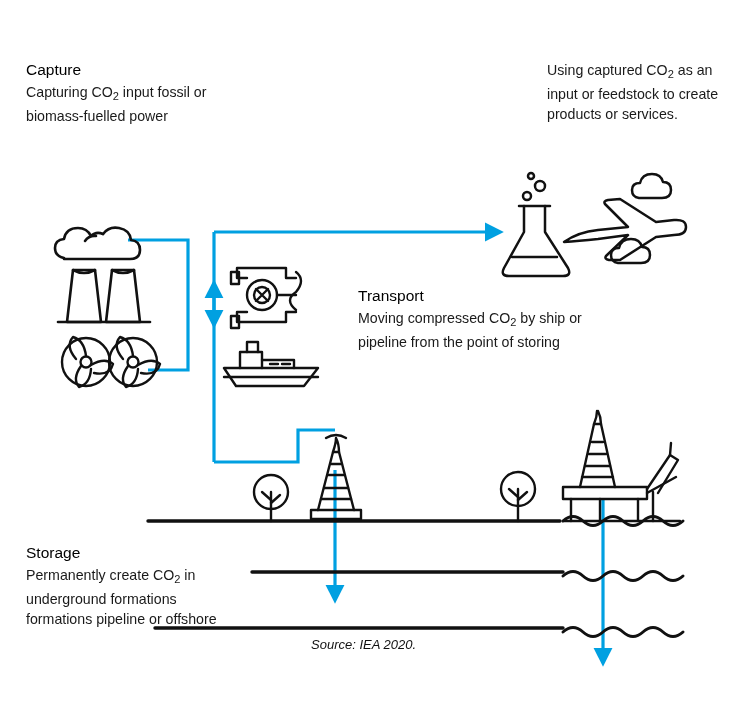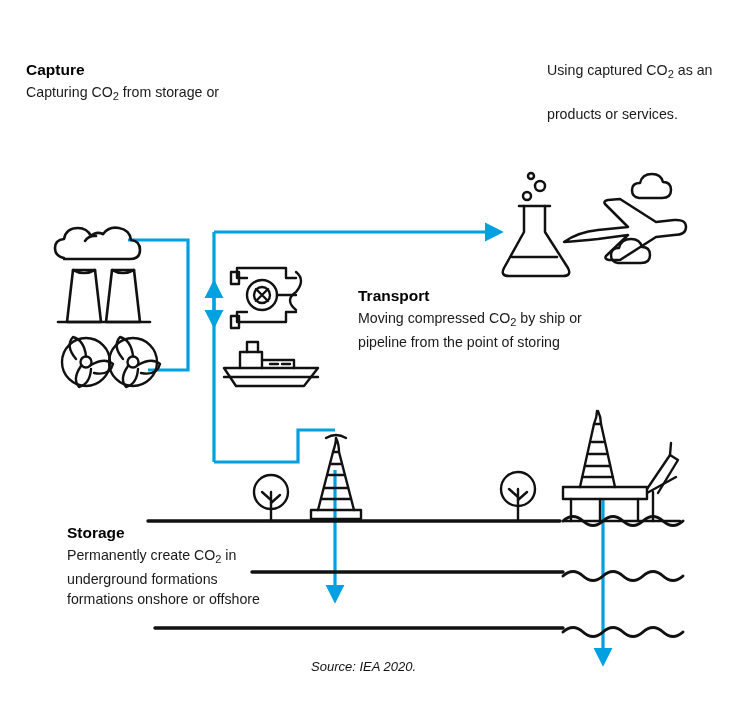--- a/index.html
+++ b/index.html
@@ -19,46 +19,45 @@
     position: absolute;
     left: 0;
     top: 0;
     width: 756px;
     height: 718px;
   }
   .block {
     position: absolute;
   }
   .block .title {
-    font-weight: bold;
+    font-weight: normal;
     font-size: 15.5px;
     line-height: 20px;
     margin-bottom: 2px;
     color: #000000;
   }
   .block .body {
     font-size: 14.2px;
     line-height: 20px;
     color: #1a1a1a;
   }
   .sub { font-size: 0.78em; vertical-align: -0.25em; }
 
   #capture-block { left: 26px; top: 60px; width: 230px; }
   #use-block     { left: 547px; top: 60px; width: 200px; }
   #transport-block { left: 358px; top: 286px; width: 250px; }
-  #storage-block { left: 26px; top: 523px; width: 260px; margin-left: 41px; }
+  #storage-block { left: 26px; top: 543px; width: 260px; }
 
   #source-note {
     position: absolute;
     left: 311px;
     top: 637px;
     font-size: 13px;
     font-style: italic;
     color: #111111;
-    margin-top: 22px;
   }
 </style>
 </head>
 <body>
 
 <svg id="diagram" viewBox="0 0 756 718" xmlns="http://www.w3.org/2000/svg">
   <defs>
     <marker id="arrowBlue" viewBox="0 0 10 10" refX="8" refY="5" markerWidth="6" markerHeight="6" orient="auto-start-reverse">
       <path d="M 0 0 L 10 5 L 0 10 z" fill="#00A0E1"></path>
     </marker>
@@ -195,44 +194,44 @@
   <g fill="none" stroke="#111111" stroke-width="3.0" stroke-linecap="round">
     <path d="M563 521 q10 -9 20 0 q10 9 20 0 q10 -9 20 0 q10 9 20 0 q10 -9 20 0 q10 9 20 0"></path>
     <path d="M563 576 q10 -9 20 0 q10 9 20 0 q10 -9 20 0 q10 9 20 0 q10 -9 20 0 q10 9 20 0"></path>
     <path d="M563 632 q10 -9 20 0 q10 9 20 0 q10 -9 20 0 q10 9 20 0 q10 -9 20 0 q10 9 20 0"></path>
   </g>
 </svg>
 
 <div class="block" id="capture-block">
   <div class="title">Capture</div>
   <div class="body">
-    <span>Capturing CO</span><span class="sub">2</span><span> from storage or</span><br>
+    <span>Capturing CO</span><span class="sub">2</span><span> input fossil or</span><br>
+    <span>biomass-fuelled power</span><br>
     <br>
-    <br>
   </div>
 </div>
 
 <div class="block" id="use-block">
   <div class="body">
     <span>Using captured CO</span><span class="sub">2</span><span> as an</span><br>
-    <br>
+    <span>input or feedstock to create</span><br>
     <span>products or services.</span>
   </div>
 </div>
 
 <div class="block" id="transport-block">
   <div class="title">Transport</div>
   <div class="body">
     <span>Moving compressed CO</span><span class="sub">2</span><span> by ship or</span><br>
     <span>pipeline from the point of storing</span><br>
   </div>
 </div>
 
 <div class="block" id="storage-block">
   <div class="title">Storage</div>
   <div class="body">
     <span>Permanently create CO</span><span class="sub">2</span><span> in</span><br>
     <span>underground  formations</span><br>
-    <span>formations onshore or offshore</span>
+    <span>formations pipeline or offshore</span>
   </div>
 </div>
 
 <div id="source-note">Source: IEA 2020.</div>
 
 </body></html>

